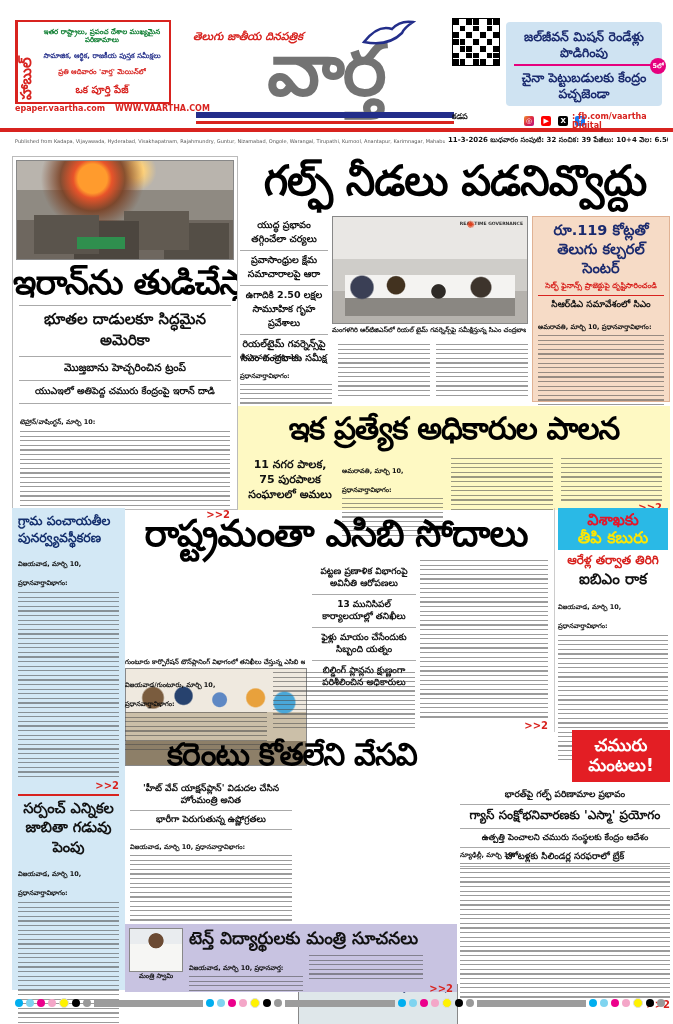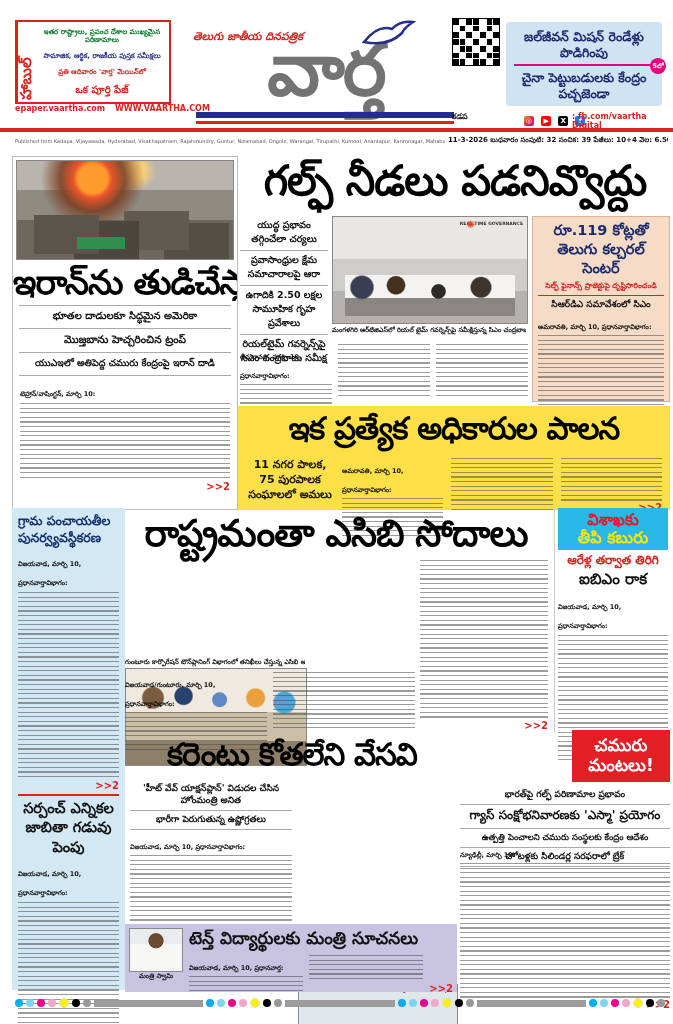--- a/index.html
+++ b/index.html
@@ -137,21 +137,21 @@
 
   <div class="abs" style="left:12px;top:156px;width:224px;height:352px;border:1px solid #bbb;">
     <div class="photo" style="margin:3px;height:98px;background:
         radial-gradient(circle at 35% 18%,#ff9b2d 0 9%,#e8542a 12%,rgba(120,60,30,.85) 20%,transparent 32%),
         radial-gradient(circle at 55% 10%,#ffd27a 0 5%,transparent 14%),
         linear-gradient(to bottom,#b9b4ad 0 30%,#8f8a82 30% 60%,#6e675f 60% 100%);">
       <div class="abs" style="left:8%;top:55%;width:30%;height:40%;background:#5a544c;box-shadow:40px 6px 0 #4c463f,90px -4px 0 #615a51,130px 8px 0 #544e46;"></div>
       <div class="abs" style="left:28%;top:78%;width:22%;height:12%;background:#2f8f4e;"></div>
     </div>
     <div class="center h-main nowrap" style="font-size:34px;line-height:1.12;">ఇరాన్‌ను తుడిచేస్తాం</div>
-    <div class="sub-row hairline" style="font-size:10px;padding:4px 2px;margin:4px 6px 0 6px;">భూతల దాడులకూ సిద్ధమైన అమెరికా</div>
+    <div class="sub-row hairline" style="font-size:15px;padding:4px 2px;margin:4px 6px 0 6px;">భూతల దాడులకూ సిద్ధమైన అమెరికా</div>
     <div class="sub-row hairline" style="font-size:10.5px;padding:4px 2px;margin:0 6px;">మొజ్తబాను హెచ్చరించిన ట్రంప్</div>
     <div class="sub-row hairline" style="font-size:9.5px;padding:4px 2px;margin:0 6px;border-bottom:1px solid #aaa;">యుఎఇలో అతిపెద్ద చమురు కేంద్రంపై ఇరాన్ దాడి</div>
     <div style="margin:5px 7px 0 7px;">
       <span class="dateline">టెహ్రాన్/వాషింగ్టన్, మార్చి 10:</span>
       <div class="fill" style="height:78px;margin-top:3px;"></div>
       <div style="text-align:right;" class="more">&gt;&gt;2</div>
     </div>
   </div>
 
   <div class="abs h-main center nowrap" style="left:240px;top:156px;width:430px;font-size:42px;">గల్ఫ్ నీడలు పడనివ్వొద్దు</div>
@@ -185,21 +185,21 @@
 
   <div class="abs" style="left:532px;top:216px;width:138px;height:186px;background:#f6dbc6;border:1px solid #e0b294;padding:4px 5px;box-sizing:border-box;">
     <div class="center bold" style="font-size:14.5px;color:#1a2a6e;line-height:1.3;">రూ.119 కోట్లతో తెలుగు కల్చరల్ సెంటర్</div>
     <div class="center bold" style="font-size:7.5px;color:#d8231f;border-bottom:1px solid #d8231f;padding:3px 0;">సెల్ఫ్ ఫైనాన్స్ ప్రాజెక్టుపై దృష్టిసారించండి</div>
     <div class="center bold" style="font-size:9px;padding:3px 0;">సిఆర్‌డిఎ సమావేశంలో సిఎం</div>
     <span class="dateline">అమరావతి, మార్చి 10, ప్రధానవార్తావిభాగం:</span>
     <div class="fill" style="height:78px;margin-top:2px;"></div>
     <div style="text-align:right;" class="more">&gt;&gt;2</div>
   </div>
 
-  <div class="abs" style="left:238px;top:406px;width:432px;height:104px;background:#fde047;padding:4px 8px;box-sizing:border-box;">
+  <div class="abs" style="left:238px;top:406px;width:432px;height:104px;background:#fef9c3;padding:4px 8px;box-sizing:border-box;">
     <div class="center h-main nowrap" style="font-size:31px;">ఇక ప్రత్యేక అధికారుల పాలన</div>
     <div style="display:flex;gap:8px;margin-top:4px;">
       <div class="bold center" style="width:88px;font-size:11px;line-height:1.35;">11 నగర పాలక, 75 పురపాలక సంఘాలలో అమలు</div>
       <div style="flex:1;"><span class="dateline">అమరావతి, మార్చి 10, ప్రధానవార్తావిభాగం:</span>
         <div class="fill" style="height:40px;margin-top:2px;"></div></div>
       <div class="fill" style="flex:1;height:52px;"></div>
       <div style="flex:1;">
           <div class="fill" style="height:44px;"></div>
         <div style="text-align:right;" class="more">&gt;&gt;2</div>
         </div>
@@ -220,20 +220,26 @@
   <div class="abs center h-main nowrap" style="left:122px;top:512px;width:428px;font-size:37px;">రాష్ట్రమంతా ఎసిబి సోదాలు</div>
   <div class="abs photo" style="left:125px;top:560px;width:180px;height:96px;background:
       radial-gradient(circle at 15% 30%,#7a5c3e 0 6%,transparent 7%),
       radial-gradient(circle at 32% 28%,#27426e 0 6%,transparent 7%),
       radial-gradient(circle at 52% 32%,#5e88c4 0 6%,transparent 7%),
       radial-gradient(circle at 72% 30%,#e8a13c 0 6%,transparent 7%),
       radial-gradient(circle at 88% 35%,#4aa7d8 0 6%,transparent 7%),
       linear-gradient(to bottom,#efe9df 0 45%,#cbbfa8 45% 75%,#8d7f68 75% 100%);"></div>
   <div class="abs caption nowrap" style="left:125px;top:658px;width:180px;">గుంటూరు కార్పొరేషన్ టౌన్‌ప్లానింగ్ విభాగంలో తనిఖీలు చేస్తున్న ఎసిబి అధికారులు</div>
 
+  <div class="abs" style="left:312px;top:562px;width:104px;">
+    <div class="sub-row" style="font-size:9px;padding:4px 0;">పట్టణ ప్రణాళిక విభాగంపై అవినీతి ఆరోపణలు</div>
+    <div class="sub-row hairline" style="font-size:9px;padding:4px 0;">13 మునిసిపల్ కార్యాలయాల్లో తనిఖీలు</div>
+    <div class="sub-row hairline" style="font-size:9px;padding:4px 0;">ఫైళ్లు మాయం చేసేందుకు సిబ్బంది యత్నం</div>
+    <div class="sub-row hairline" style="font-size:9px;padding:4px 0;">బిల్డింగ్ ప్లాన్లను క్షుణ్ణంగా పరిశీలించిన అధికారులు</div>
+  </div>
 
   <div class="abs" style="left:420px;top:560px;width:128px;">
     <div class="fill" style="height:160px;"></div>
     <div style="text-align:right;" class="more">&gt;&gt;2</div>
   </div>
   <div class="abs" style="left:125px;top:672px;width:290px;height:60px;display:flex;gap:6px;">
     <div style="flex:1;"><span class="dateline">విజయవాడ/గుంటూరు, మార్చి 10, ప్రధానవార్తావిభాగం:</span>
       <div class="fill" style="height:40px;margin-top:2px;"></div></div>
     <div class="fill" style="flex:1;height:56px;"></div>
   </div>

